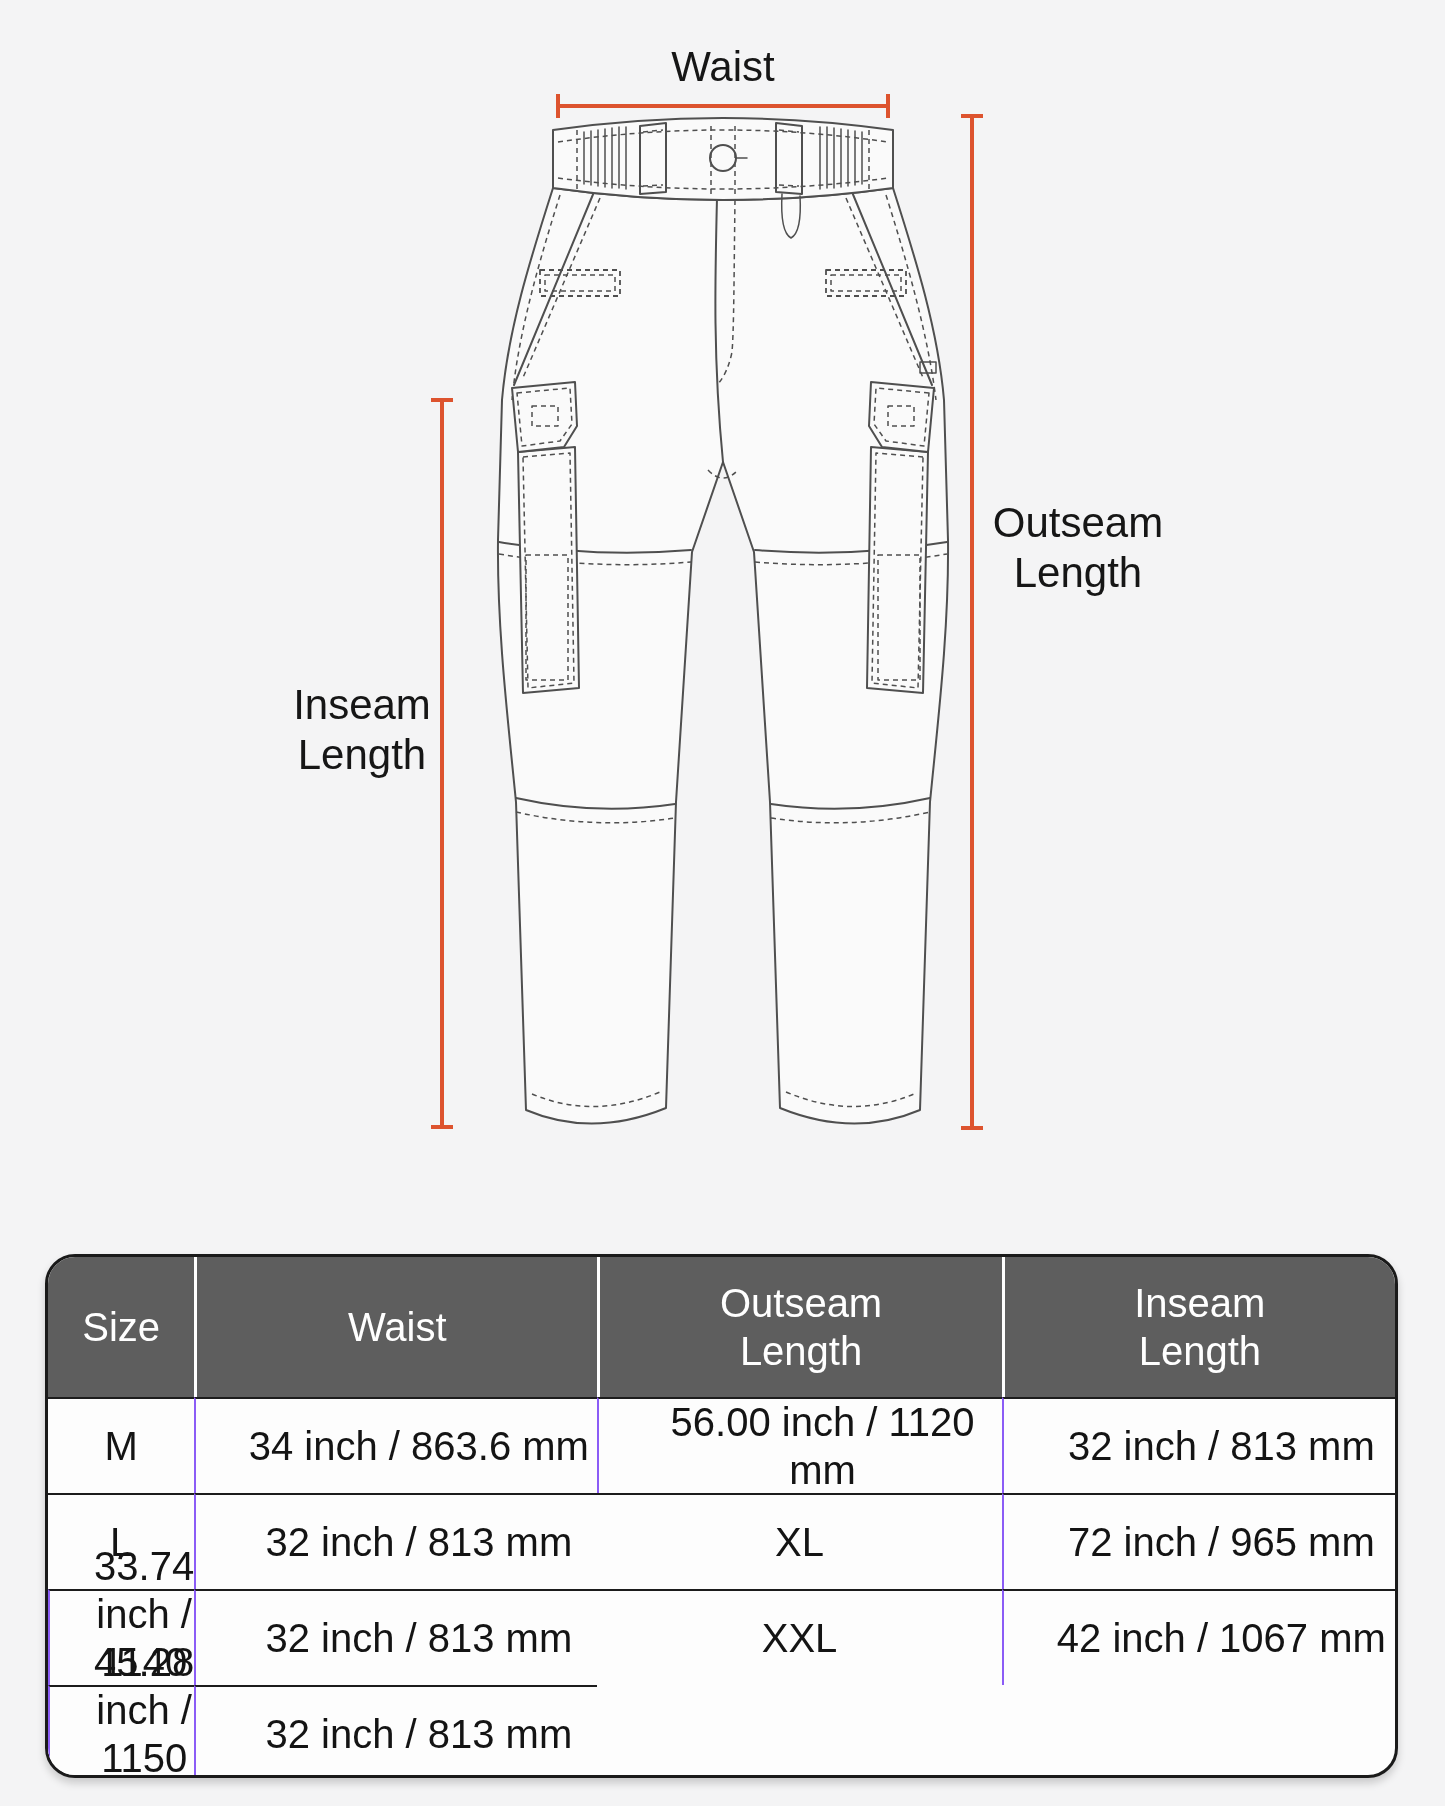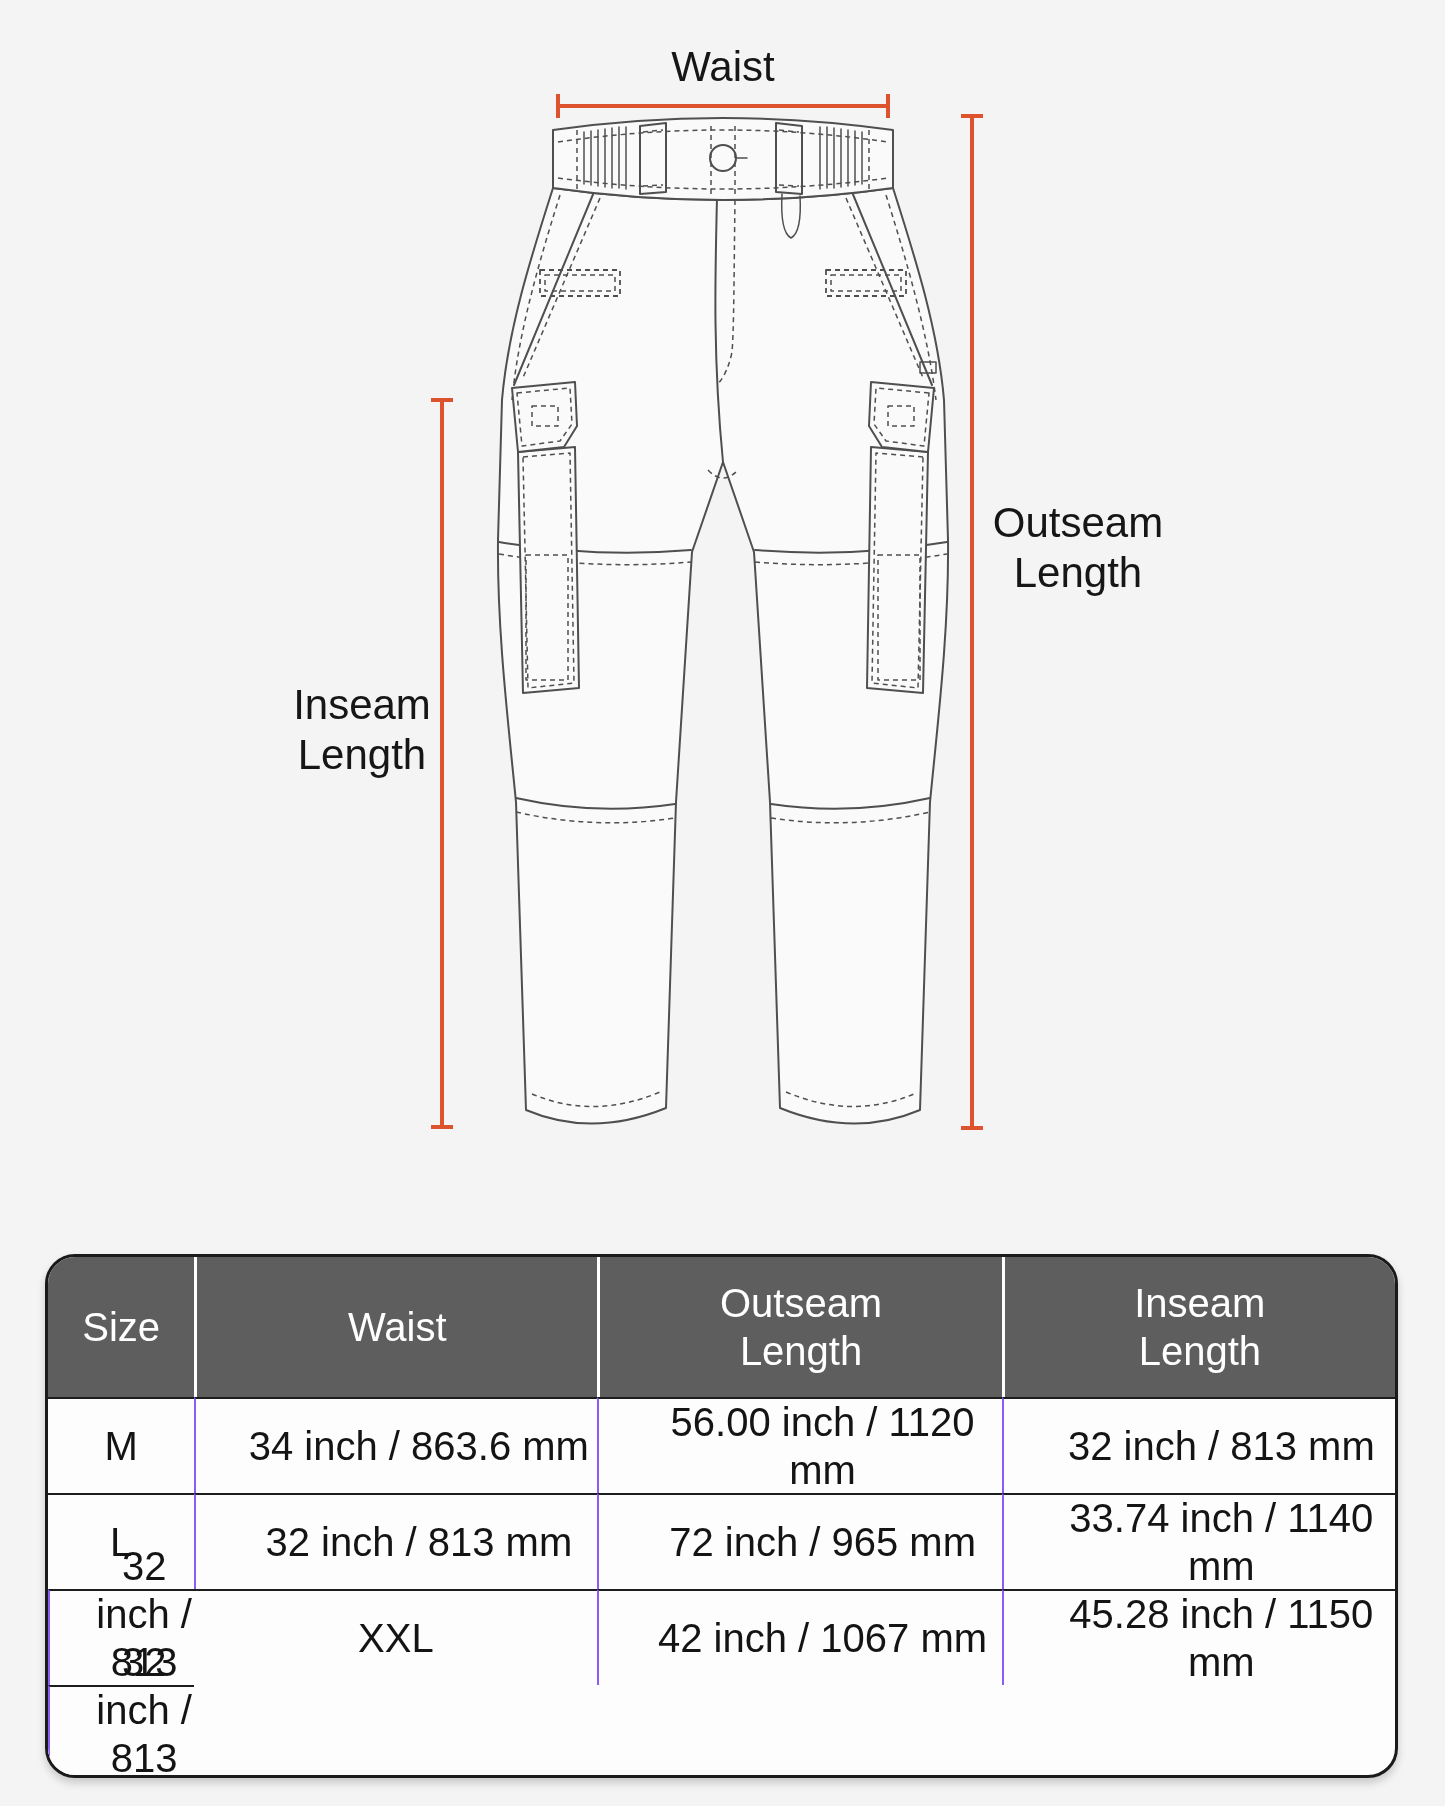--- a/index.html
+++ b/index.html
@@ -202,20 +202,21 @@
 Length</div>
 
   <div class="cell bcell">M</div>
   <div class="cell bcell vdiv">34 inch / 863.6 mm</div>
   <div class="cell bcell vdiv">56.00 inch / 1120 mm</div>
   <div class="cell bcell vdiv">32 inch / 813 mm</div>
 
   <div class="cell bcell">L</div>
   <div class="cell bcell vdiv">32 inch / 813 mm</div>
 
+  <div class="cell bcell">XL</div>
   <div class="cell bcell vdiv">72 inch / 965 mm</div>
   <div class="cell bcell vdiv">33.74 inch / 1140 mm</div>
   <div class="cell bcell vdiv">32 inch / 813 mm</div>
 
   <div class="cell bcell">XXL</div>
   <div class="cell bcell vdiv">42 inch / 1067 mm</div>
   <div class="cell bcell vdiv">45.28 inch / 1150 mm</div>
   <div class="cell bcell vdiv">32 inch / 813 mm</div>
 </div>
 

